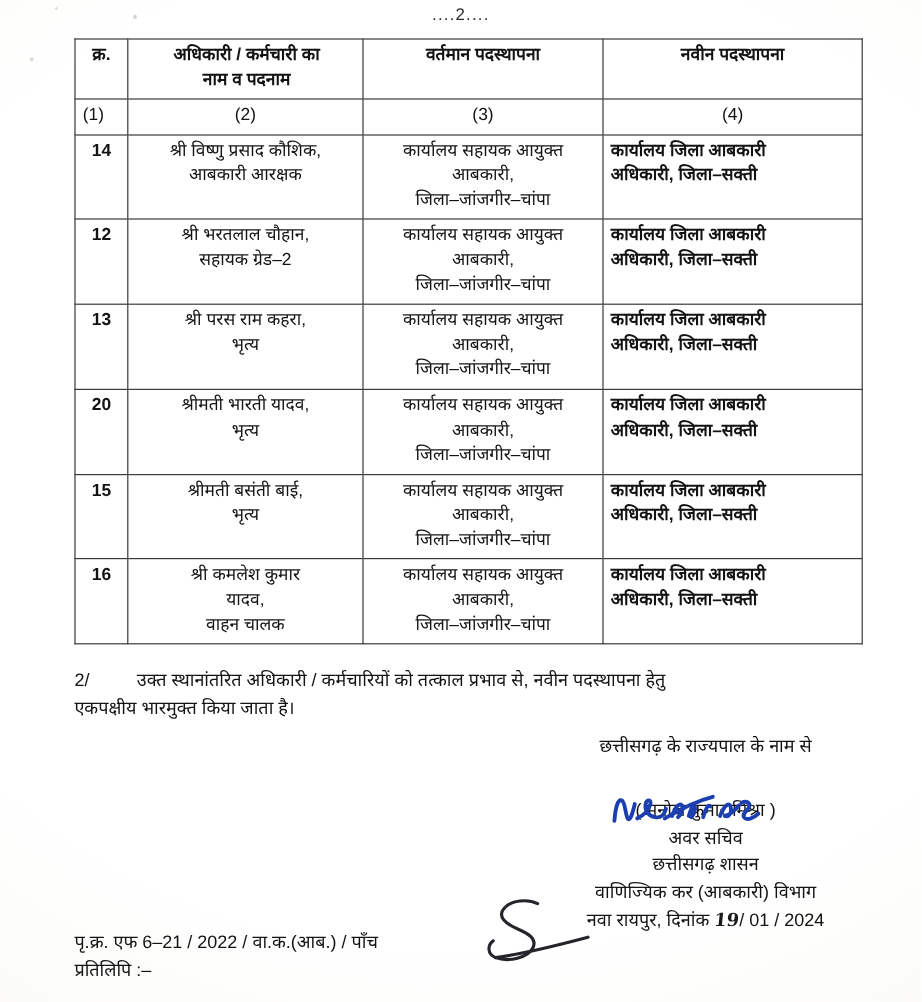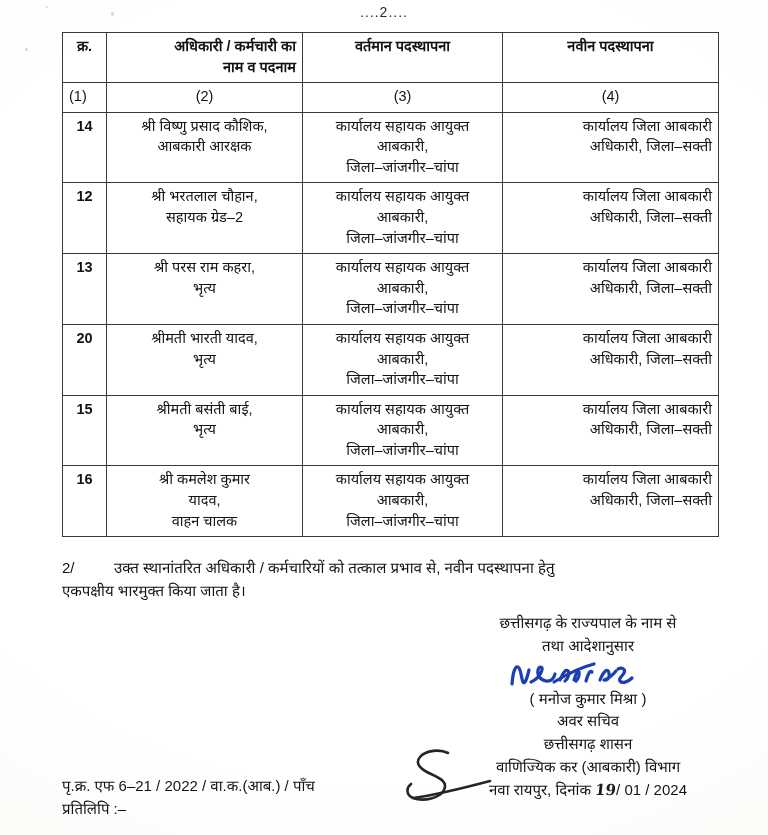--- a/index.html
+++ b/index.html
@@ -65,38 +65,38 @@
   col.c-new { width: 216px; }
 
   .hdr td {
     text-align: center;
     font-weight: 700;
     font-size: 15px;
     padding-top: 6px;
     padding-bottom: 6px;
   }
   .hdr td.nm-head {
-    text-align: right;
+    text-align: center;
     padding-left: 8px;
   }
   .numrow td {
     text-align: center;
     font-size: 14.5px;
     padding-top: 1px;
     padding-bottom: 2px;
   }
   .numrow td.sn-num {
     text-align: left;
     padding-left: 6px;
   }
 
   td.sn   { text-align: center; font-weight: 600; padding-top: 5px; }
   td.name { text-align: center; padding-left: 9px; padding-top: 5px; }
   td.cur  { text-align: center; padding-top: 5px; }
-  td.new  { text-align: right; padding-top: 7px; }
+  td.new  { text-align: left; padding-top: 7px; font-weight: bold; }
 
   .cur-l1 { display:block; }
   .cur-l2 { display:block; }
   .cur-l3 { display:block; }
   .new-l1 { display:block; }
   .new-l2 { display:block; }
   .nm-l   { display:block; }
 
   
   .para {
@@ -323,21 +323,20 @@
     </tbody>
   </table>
 
   <div class="para">
     <span class="pnum">2/</span><span>उक्त स्थानांतरित अधिकारी / कर्मचारियों को तत्काल प्रभाव से, नवीन पदस्थापना हेतु</span><br>
     <span>एकपक्षीय भारमुक्त किया जाता है।</span>
   </div>
 
   <div class="sig-block">
     <span class="ln">छत्तीसगढ़ के राज्यपाल के नाम से</span>
-    <span class="ln">तथा आदेशानुसार</span>
     <div class="sig-gap"></div>
     <span class="ln">( मनोज कुमार मिश्रा )</span>
     <span class="ln">अवर सचिव</span>
     <span class="ln">छत्तीसगढ़ शासन</span>
     <span class="ln dept-line">वाणिज्यिक कर (आबकारी) विभाग</span>
     <span class="ln date-line"><span>नवा रायपुर, दिनांक</span> <span class="hand-day">19</span><span>/ 01 / 2024</span></span>
   </div>
 
   <svg class="sig-ink" viewBox="0 0 130 34">
     <g fill="none" stroke="#1c3fb0" stroke-width="3.2" stroke-linecap="round" stroke-linejoin="round">

